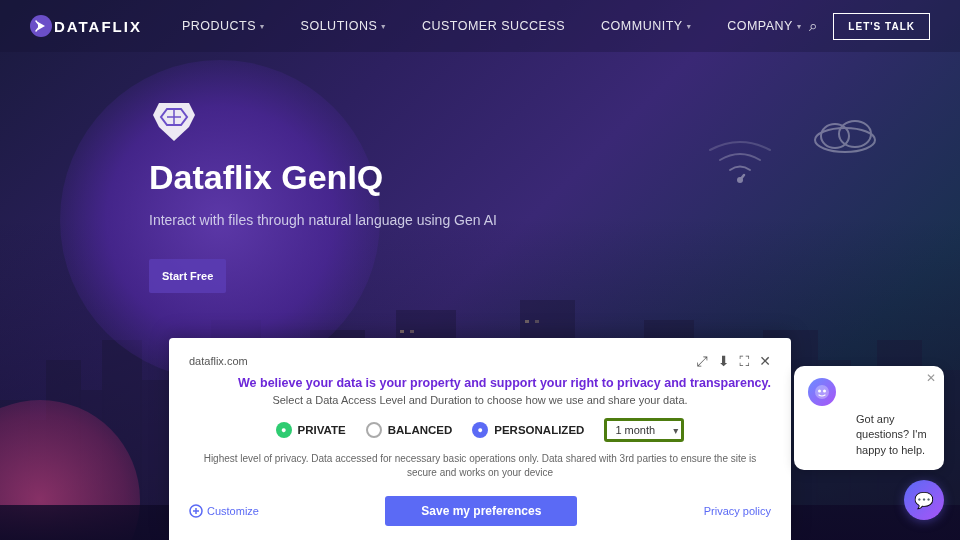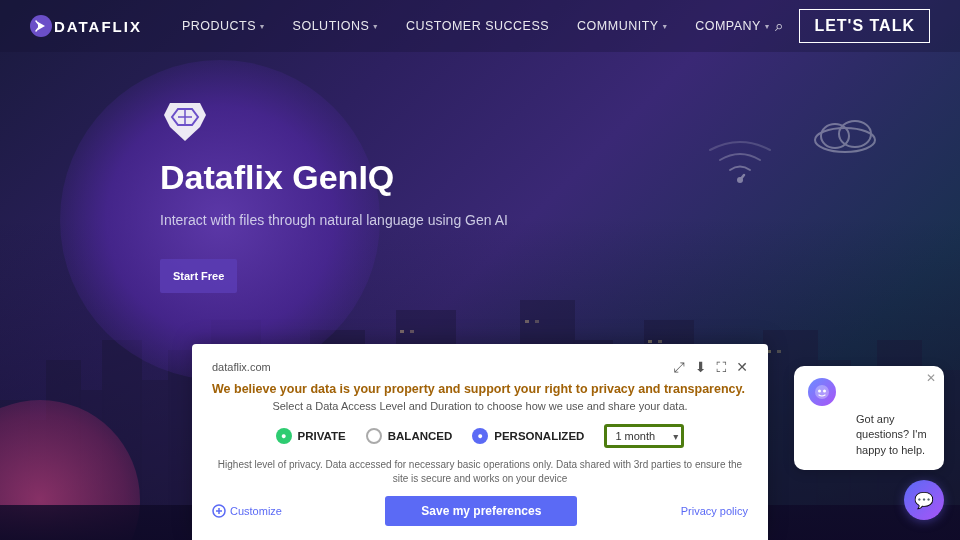--- a/index.html
+++ b/index.html
@@ -72,22 +72,22 @@
 
     .logo-text {
       color: white;
       font-size: 15px;
       font-weight: 700;
       letter-spacing: 2px;
     }
 
     .nav-links {
       display: flex;
-      align-items: flex-end;
-      gap: 28px;
+      align-items: flex-start;
+      gap: 36px;
       flex: 1;
     }
 
     .nav-item {
       display: flex;
       align-items: center;
       gap: 4px;
       color: rgba(255,255,255,0.9);
       font-size: 12.5px;
       font-weight: 500;
@@ -110,33 +110,33 @@
       color: rgba(255,255,255,0.8);
       font-size: 15px;
       cursor: pointer;
     }
 
     .lets-talk-btn {
       border: 1.5px solid white;
       color: white;
       background: transparent;
       padding: 6px 14px;
-      font-size: 16px;
+      font-size: 10px;
       font-weight: 700;
       letter-spacing: 1px;
       cursor: pointer;
       line-height: 1.3;
       text-align: center;
     }
 
     
     .hero-content {
       position: absolute;
       top: 95px;
-      left: 160px;
+      left: 149px;
       z-index: 5;
       max-width: 500px;
     }
 
     .hero-logo-icon {
       width: 50px;
       height: 50px;
       margin-bottom: 10px;
     }
 
@@ -182,21 +182,21 @@
       z-index: 2;
       opacity: 0.35;
     }
 
     
     .cookie-modal {
       position: absolute;
       bottom: 0;
       left: 50%;
       transform: translateX(-50%);
-      width: 576px;
+      width: 622px;
       background: white;
       border-radius: 4px 4px 0 0;
       box-shadow: 0 -4px 20px rgba(0,0,0,0.25);
       z-index: 20;
       padding: 16px 20px 14px;
     }
 
     .cookie-modal-header {
       display: flex;
       align-items: center;
@@ -222,22 +222,22 @@
       cursor: pointer;
       color: #555;
       font-size: 14px;
       padding: 0;
       line-height: 1;
     }
 
     .cookie-title {
       font-size: 12.5px;
       font-weight: 700;
-      color: #a16207;
-      text-align: left;
+      color: #6d28d9;
+      text-align: right;
       margin-bottom: 4px;
     }
 
     .cookie-subtitle {
       font-size: 11px;
       color: #555;
       text-align: center;
       margin-bottom: 12px;
     }
 
@@ -308,21 +308,21 @@
       right: 6px;
       font-size: 10px;
       color: #555;
       pointer-events: none;
     }
 
     .cookie-description {
       font-size: 10px;
       color: #666;
       text-align: center;
-      margin-bottom: 10px;
+      margin-bottom: 16px;
       line-height: 1.4;
     }
 
     .cookie-footer {
       display: flex;
       align-items: center;
       justify-content: space-between;
     }
 
     .customize-link {

